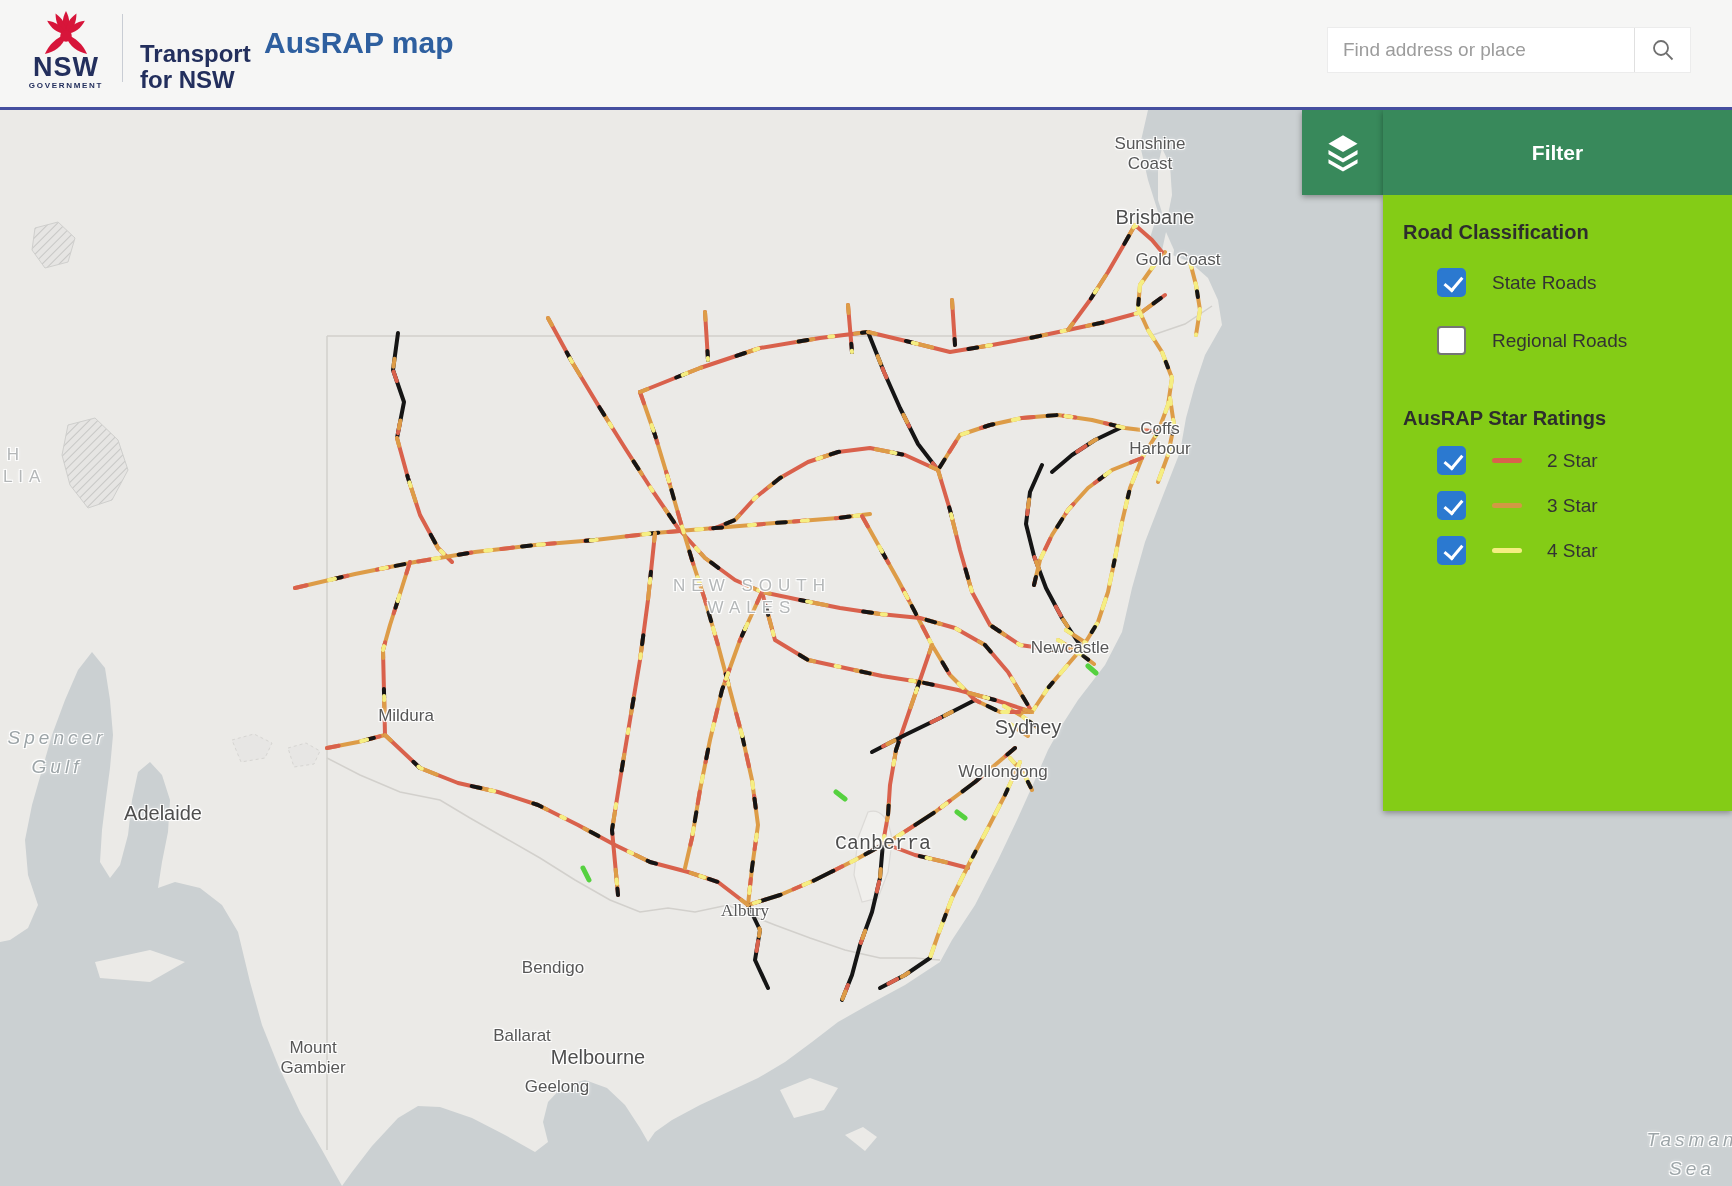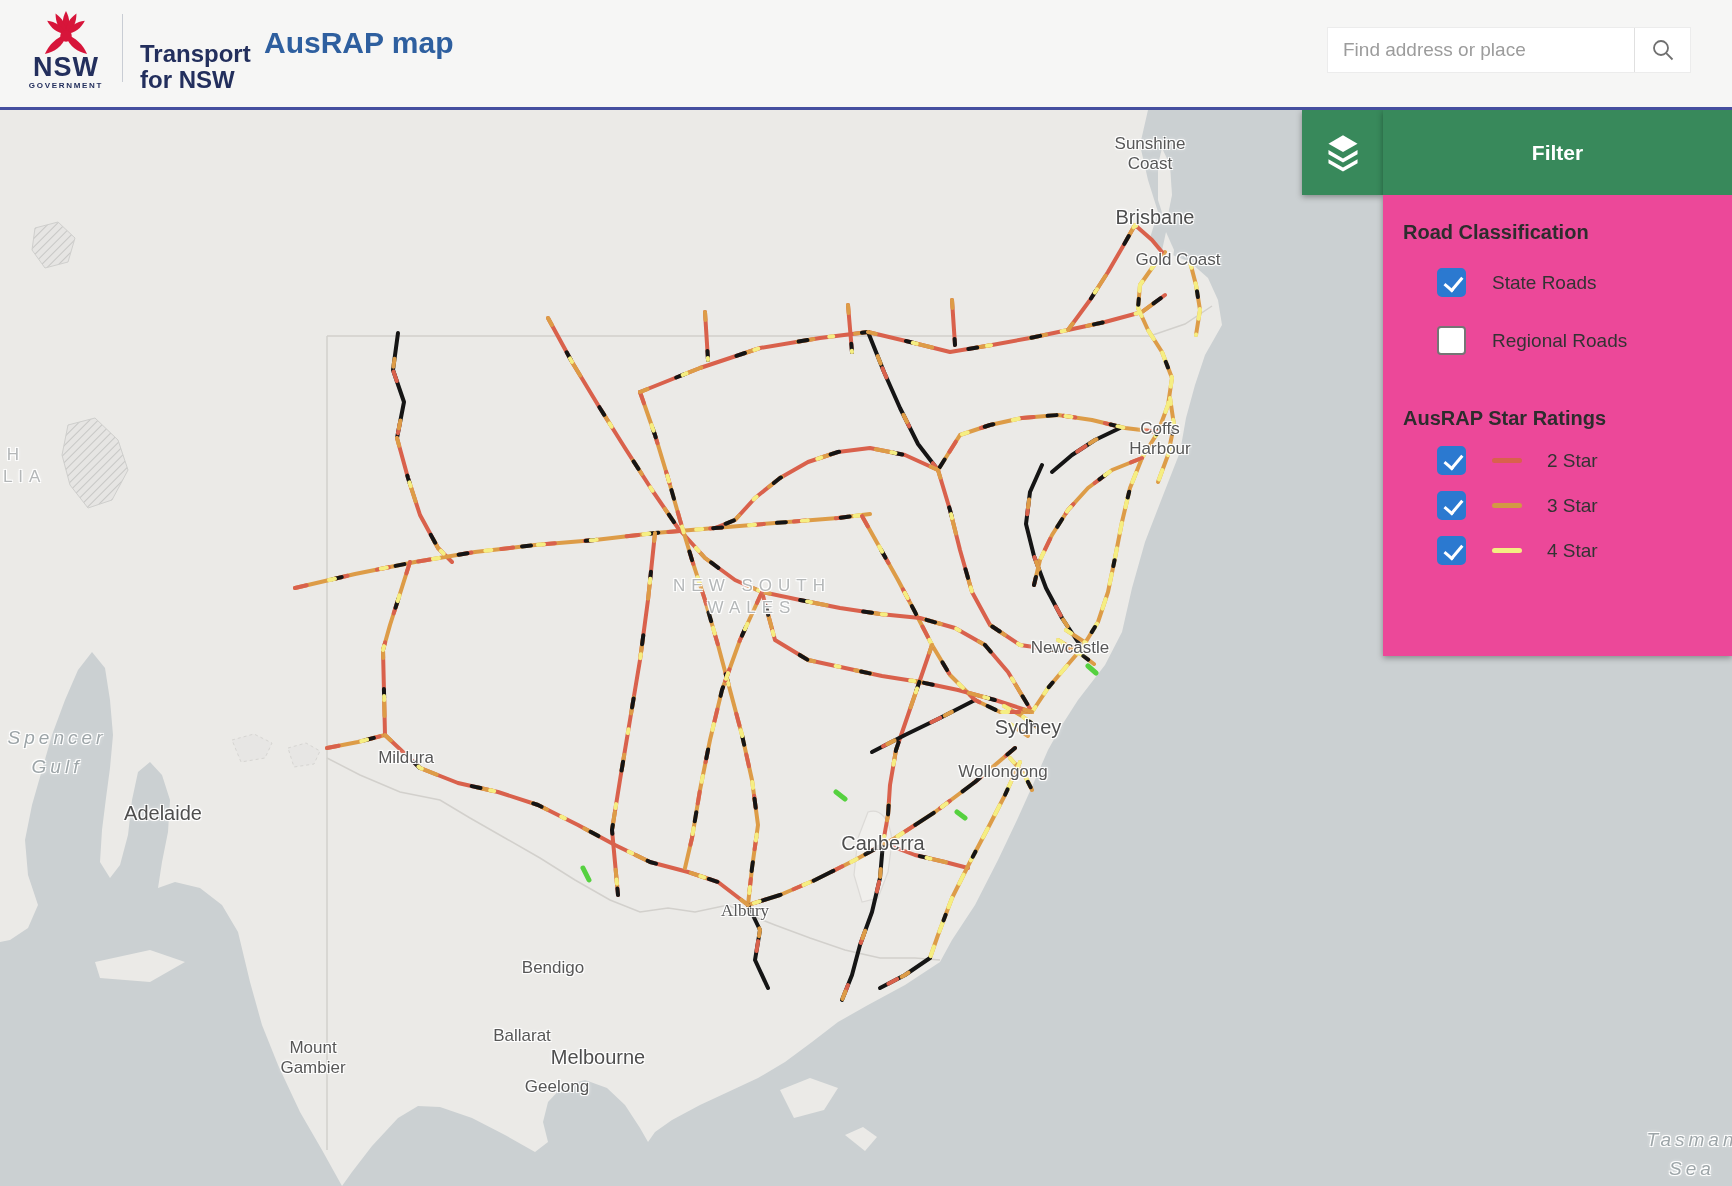--- a/index.html
+++ b/index.html
@@ -55,21 +55,21 @@
                          -1px 1px 0 rgba(255,255,255,.95),1px 1px 0 rgba(255,255,255,.95),0 0 4px #fff;}
   .map-label.city{font-size:17px;color:#575757;}
   .map-label.city-lg{font-size:20px;color:#4e4e4e;}
   .map-label.region{font-size:17px;color:#b4b7b8;letter-spacing:6px;line-height:1.3;}
   .map-label.water{font-size:19px;font-style:italic;color:#9da5a8;letter-spacing:4px;line-height:1.5;}
 
   
   .layers-btn{position:absolute;left:1302px;top:110px;width:81px;height:85px;
               background:var(--green,#38895b);border:none;display:flex;align-items:center;
               justify-content:center;cursor:pointer;z-index:21;box-shadow:0 2px 6px rgba(0,0,0,.35);}
-  .panel{position:absolute;left:1383px;top:110px;width:349px;height:546px;background:#ec4899;
+  .panel{position:absolute;left:1383px;top:110px;width:349px;height:701px;background:#84cc16;
          z-index:22;box-shadow:0 2px 6px rgba(0,0,0,.35);}
   .panel-header{height:85px;background:var(--green,#38895b);color:#fff;display:flex;
                 align-items:center;justify-content:center;font-size:21px;font-weight:700;}
   .section-heading{margin:26px 0 0 20px;font-size:20px;font-weight:700;color:#2d2d2d;}
   .section-heading.stars{margin-top:52px;}
   .row{display:flex;align-items:center;margin:29px 0 0 54px;}
   .row.first{margin-top:24px;}
   .row.star-first{margin-top:36px;}
   .row.star{margin-top:16px;}
   .checkbox{position:relative;width:29px;height:29px;box-sizing:border-box;border:2px solid #757575;
@@ -274,23 +274,23 @@
   <div id="map-labels">
       <div class="map-label city" style="left: 1150px; top: 154px;">Sunshine
 Coast</div>
       <div class="map-label city-lg" style="left: 1155px; top: 217px;">Brisbane</div>
       <div class="map-label city" style="left: 1178px; top: 260px;">Gold Coast</div>
       <div class="map-label city" style="left: 1160px; top: 439px;">Coffs
 Harbour</div>
       <div class="map-label city" style="left: 1070px; top: 648px;">Newcastle</div>
       <div class="map-label city-lg" style="left: 1028px; top: 727px;">Sydney</div>
       <div class="map-label city" style="left: 1003px; top: 772px;">Wollongong</div>
-      <div class="map-label city-lg" style="left: 883px; top: 843px;">Canberra</div>
+      <div class="map-label city-lg" style="left: 883px; top: 843px; font-family: Liberation Mono, monospace;">Canberra</div>
       <div class="map-label city" style="left: 745px; top: 911px; font-family: Liberation Serif, serif;">Albury</div>
-      <div class="map-label city" style="left: 406px; top: 758px;">Mildura</div>
+      <div class="map-label city" style="left: 406px; top: 716px;">Mildura</div>
       <div class="map-label city-lg" style="left: 163px; top: 813px;">Adelaide</div>
       <div class="map-label city" style="left: 553px; top: 968px;">Bendigo</div>
       <div class="map-label city" style="left: 522px; top: 1036px; text-align: right;">Ballarat</div>
       <div class="map-label city-lg" style="left: 598px; top: 1057px;">Melbourne</div>
       <div class="map-label city" style="left: 557px; top: 1087px;">Geelong</div>
       <div class="map-label city" style="left: 313px; top: 1058px;">Mount
 Gambier</div>
       <div class="map-label region" style="left: 752px; top: 597px;">NEW SOUTH
 WALES</div>
       <div class="map-label region" style="left: 16px; top: 466px;">H

